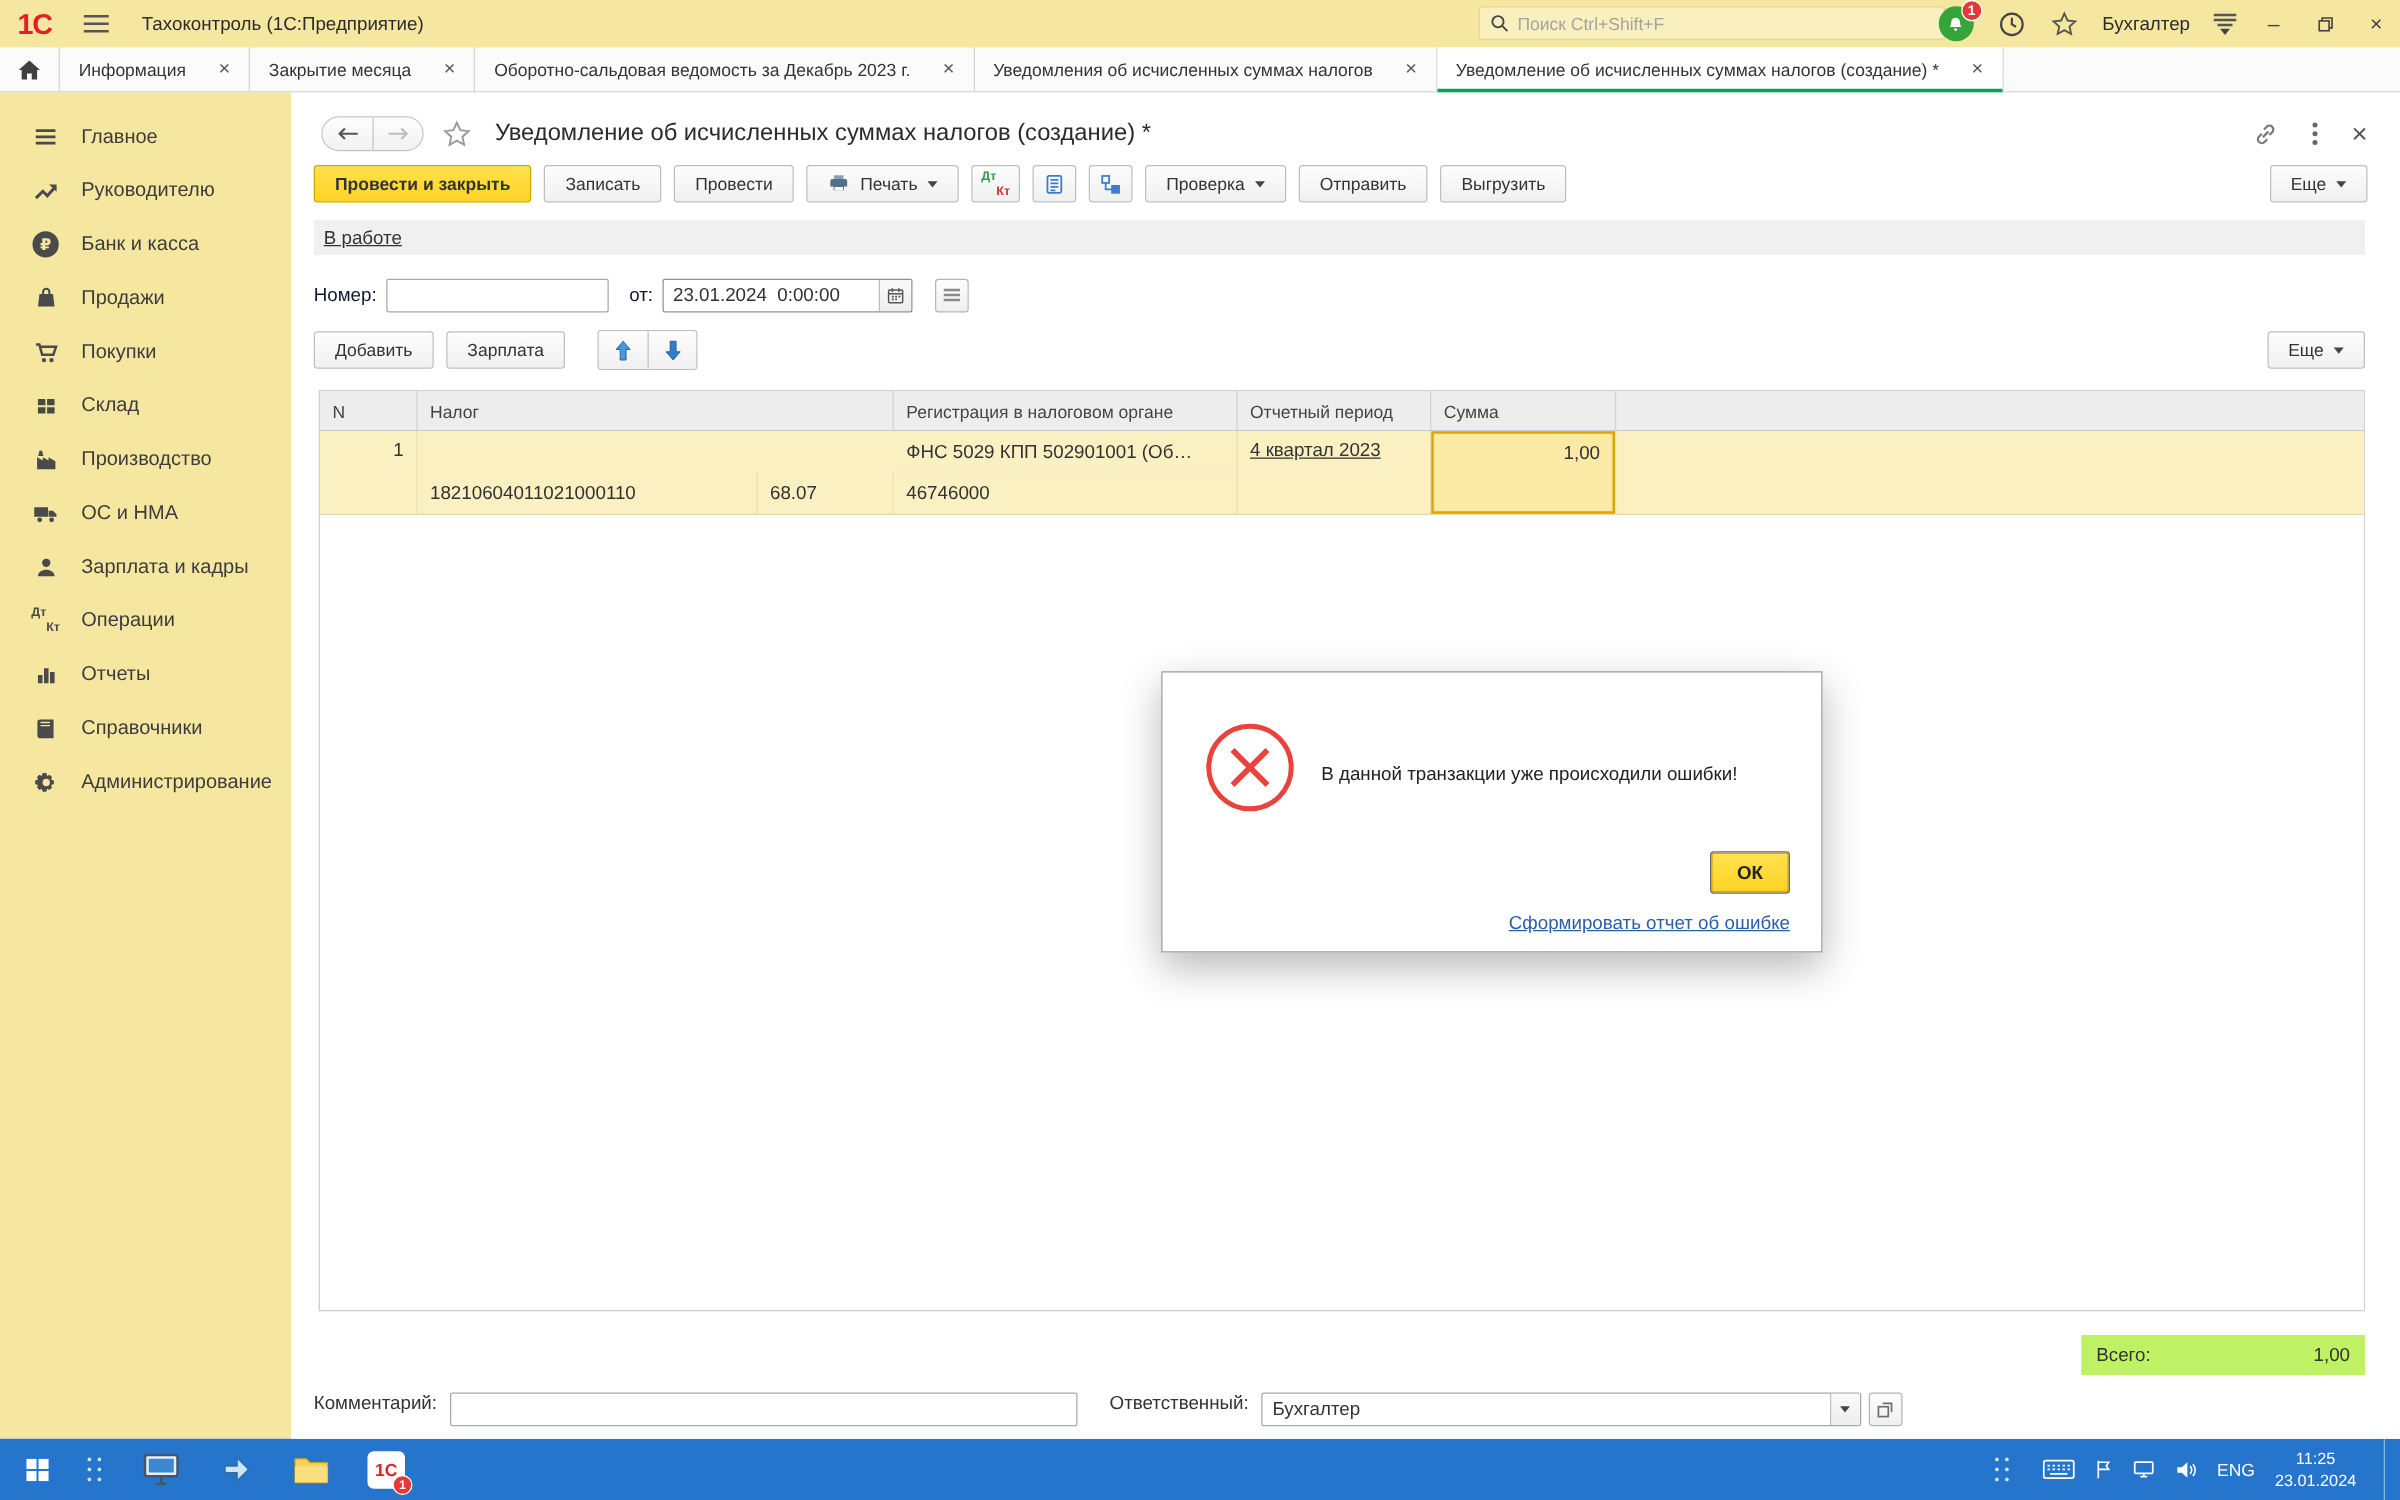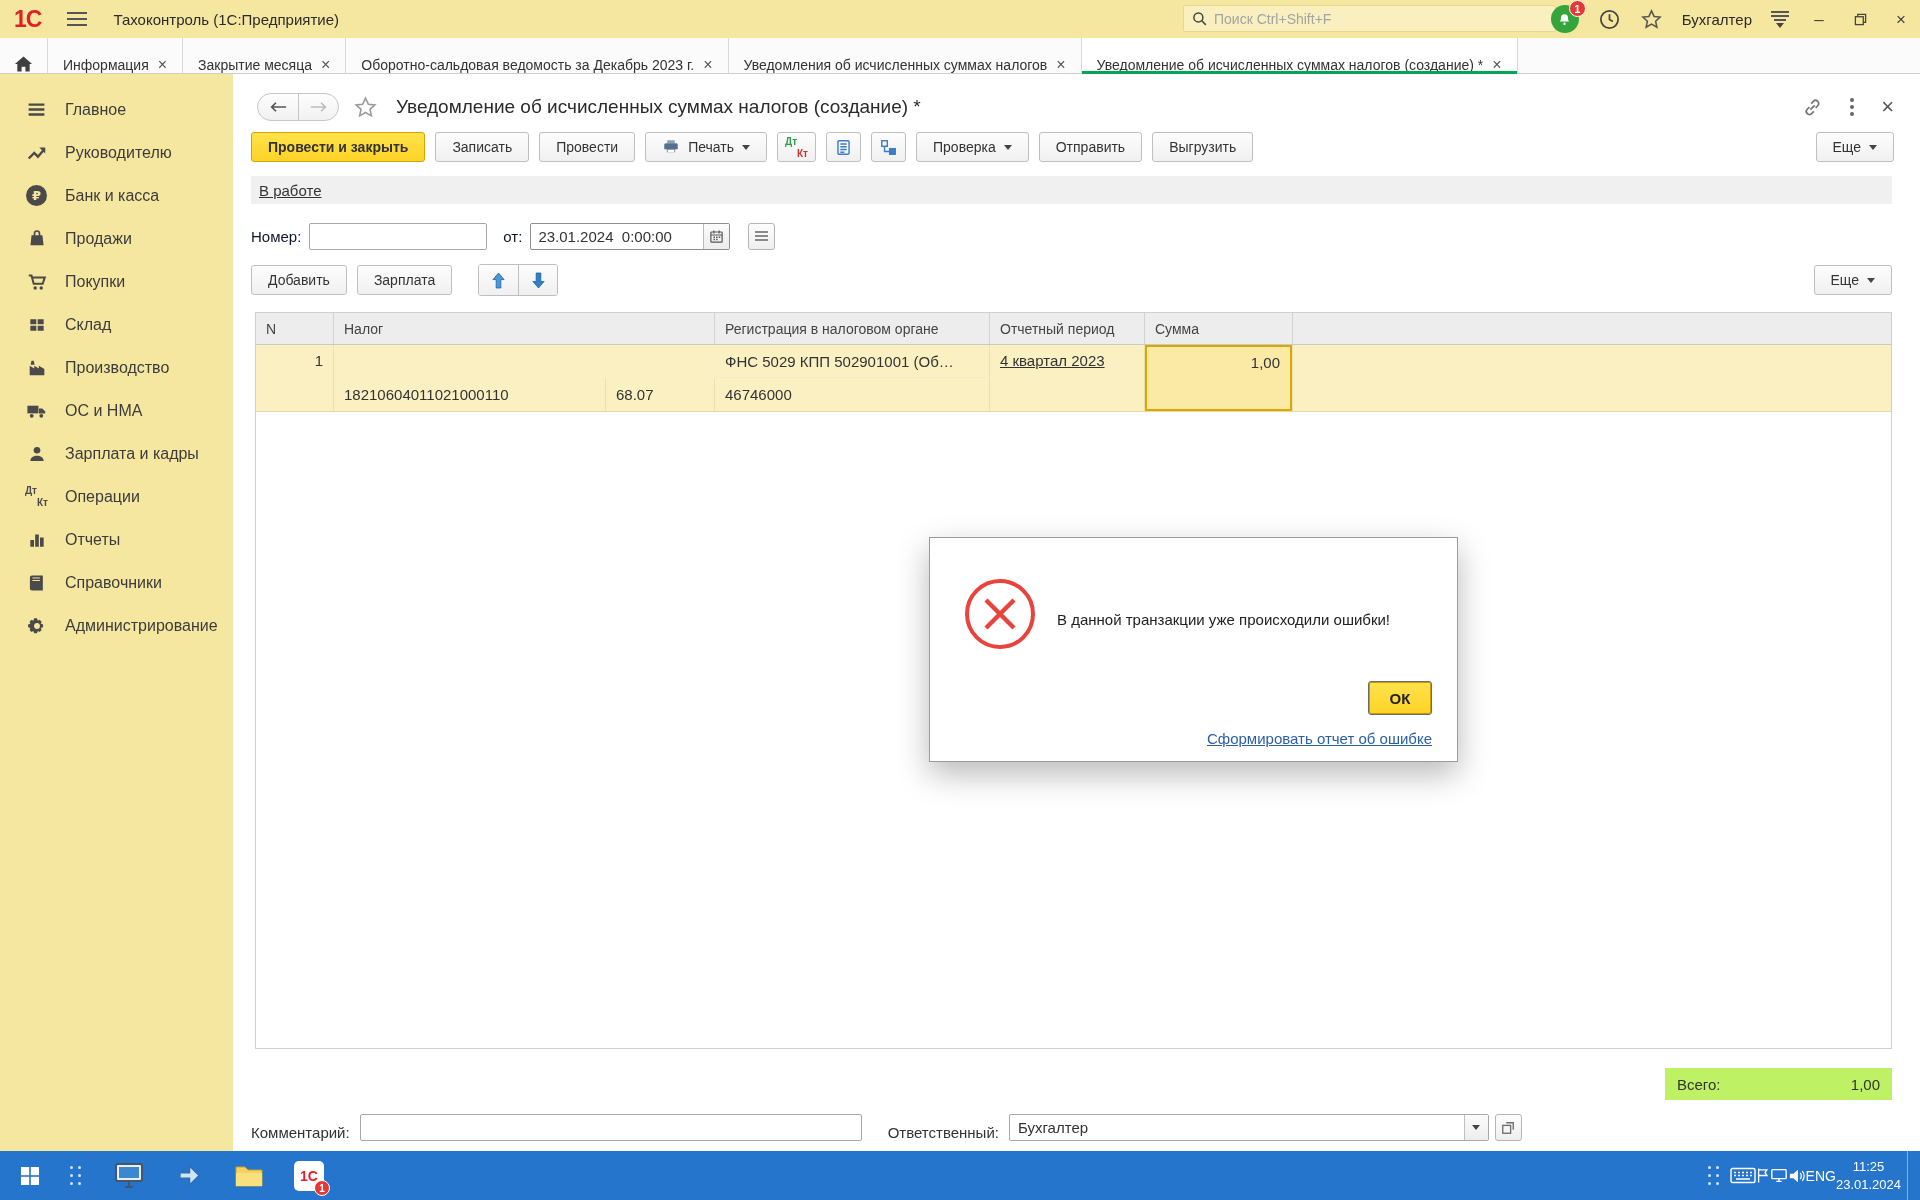--- a/index.html
+++ b/index.html
@@ -22,21 +22,21 @@
   .badge{position:absolute;top:-5px;right:-7px;min-width:17px;height:17px;background:#e53935;color:#fff;border-radius:50%;font-size:11px;display:flex;align-items:center;justify-content:center;border:1px solid #fff;font-weight:bold}
   .username{font-size:15px;color:#2b2b2b}
   .viewmenu{display:flex;flex-direction:column;align-items:center;gap:2px}
   .viewmenu i{display:block;height:2px;background:#555}
   .viewmenu i:nth-child(1){width:18px}.viewmenu i:nth-child(2){width:18px}.viewmenu i:nth-child(3){width:12px}
   .tri{display:inline-block;width:0;height:0;border-left:4px solid transparent;border-right:4px solid transparent;border-top:5px solid #444}
   .winbtn{color:#444;font-size:17px;line-height:1;display:flex;align-items:center;justify-content:center;width:22px;height:22px}
 
   
   .tabbar{height:36px;background:#fbfbfb;border-bottom:1px solid #cfcfcf;display:flex;align-items:stretch;flex:none}
-  .tab{display:flex;align-items:flex-end;gap:9px;padding:0 15px;font-size:14px;color:#333;border-right:1px solid #d8d8d8;position:relative;white-space:nowrap}
+  .tab{display:flex;align-items:center;gap:26px;padding:0 15px;font-size:14px;color:#333;border-right:1px solid #d8d8d8;position:relative;white-space:nowrap}
   .tab.home{padding:0 14px}
   .tab.active{background:#fff}
   .tab.active::after{content:"";position:absolute;left:0;right:0;bottom:-1px;height:3px;background:#00a651}
   .tab-close{color:#555;font-size:16px;line-height:1}
 
   
   .main{flex:1;display:flex;min-height:0}
   .sidebar{width:233px;background:#f6e7a0;padding-top:14px;flex:none}
   .side-item{height:43px;display:flex;align-items:center;gap:17px;padding-left:25px;font-size:16px;color:#3c3c3c;cursor:pointer}
   .side-item .sicon{width:23px;height:23px;flex:none;display:flex;align-items:center;justify-content:center}
@@ -98,21 +98,21 @@
   .td-sum{grid-column:6;grid-row:1/3;position:relative;padding:0;border-right:1px solid #ece0b0}
   .sel-cell{position:absolute;inset:0;border:2px solid #dca700;background:#fbe9a6;display:flex;justify-content:flex-end;align-items:flex-start;padding:7px 10px}
   .td-filler{grid-column:7;grid-row:1/3;border-right:none}
   .td-kbk{grid-column:2;grid-row:2}
   .td-acc{grid-column:3;grid-row:2}
   .td-okt{grid-column:4;grid-row:2}
   .t-empty{flex:1;background:#fff}
 
   .totals{margin:19px 28px 0 auto;width:227px;height:32px;background:#bef264;display:flex;align-items:center;justify-content:space-between;padding:0 12px;font-size:15px}
 
-  .comment-row{margin-top:14px;padding:0 28px 0 18px;display:flex;align-items:flex-end;font-size:15px}
+  .comment-row{margin-top:14px;padding:0 28px 0 18px;display:flex;align-items:flex-start;font-size:15px}
   .comment-input{width:502px;margin-left:10px}
   .resp-label{margin-left:26px}
   .combo{position:relative;height:27px;border:1px solid #a8a8a8;border-radius:2px;display:flex;align-items:center;padding:0 30px 0 8px;width:480px;margin-left:10px;background:#fff}
   .caret-btn{position:absolute;right:0;top:0;bottom:0;width:24px;border-left:1px solid #c0c0c0;display:flex;align-items:center;justify-content:center;background:linear-gradient(#fbfbfb,#ededed)}
   .open-btn{width:27px;height:27px;border:1px solid #b5b5b5;border-radius:3px;background:linear-gradient(#fdfdfd,#efefef);display:flex;align-items:center;justify-content:center;margin-left:6px}
 
   
   .dialog{position:absolute;left:696px;top:463px;width:529px;height:225px;background:#fff;border:1px solid #9b9b9b;box-shadow:0 12px 30px rgba(0,0,0,.28);z-index:50}
   .dlg-msg{position:absolute;left:127px;top:73px;right:24px;font-size:15px;color:#222}
   .dlg-ok{position:absolute;right:25px;top:143px;width:64px;height:34px;background:linear-gradient(#ffe34d,#ffd226);border:1px solid #6b6b6b;box-shadow:0 0 0 1px #c99b00 inset;border-radius:3px;font-size:15px;font-weight:bold;color:#222;display:flex;align-items:center;justify-content:center;cursor:pointer}
@@ -120,21 +120,21 @@
   .err-ico{position:absolute;left:34px;top:40px}
 
   
   .taskbar{height:49px;background:#2575cc;display:flex;align-items:center;color:#fff;flex:none}
   .start{width:60px;height:49px;display:flex;align-items:center;justify-content:center}
   .dots{display:grid;grid-template-columns:4px 4px;grid-auto-rows:4px;gap:4px;margin:0 10px}
   .dots i{width:3px;height:3px;background:rgba(255,255,255,.8);border-radius:50%}
   .tb-icon{width:46px;height:49px;display:flex;align-items:center;justify-content:center;position:relative;margin-left:14px}
   .onec-tile{width:30px;height:30px;background:#fff;border-radius:5px;display:flex;align-items:center;justify-content:center;color:#e31e24;font-weight:bold;font-size:14px}
   .tb-badge{position:absolute;right:2px;bottom:4px;min-width:16px;height:16px;background:#e53935;border:1px solid #fff;border-radius:50%;color:#fff;font-size:10px;display:flex;align-items:center;justify-content:center;font-weight:bold}
-  .tray{margin-left:auto;display:flex;align-items:center;padding-right:6px}
+  .tray{margin-left:auto;display:flex;align-items:center;gap:16px;padding-right:6px}
   .lang{font-size:14px;color:#fff}
   .clockbox{text-align:center;font-size:13px;line-height:1.35;padding-right:6px}
   .edge-strip{width:7px;height:49px;border-left:1px solid rgba(255,255,255,.45)}
 </style>
 </head>
 <body>
 
 <div class="app">
 
   <header class="topbar">

